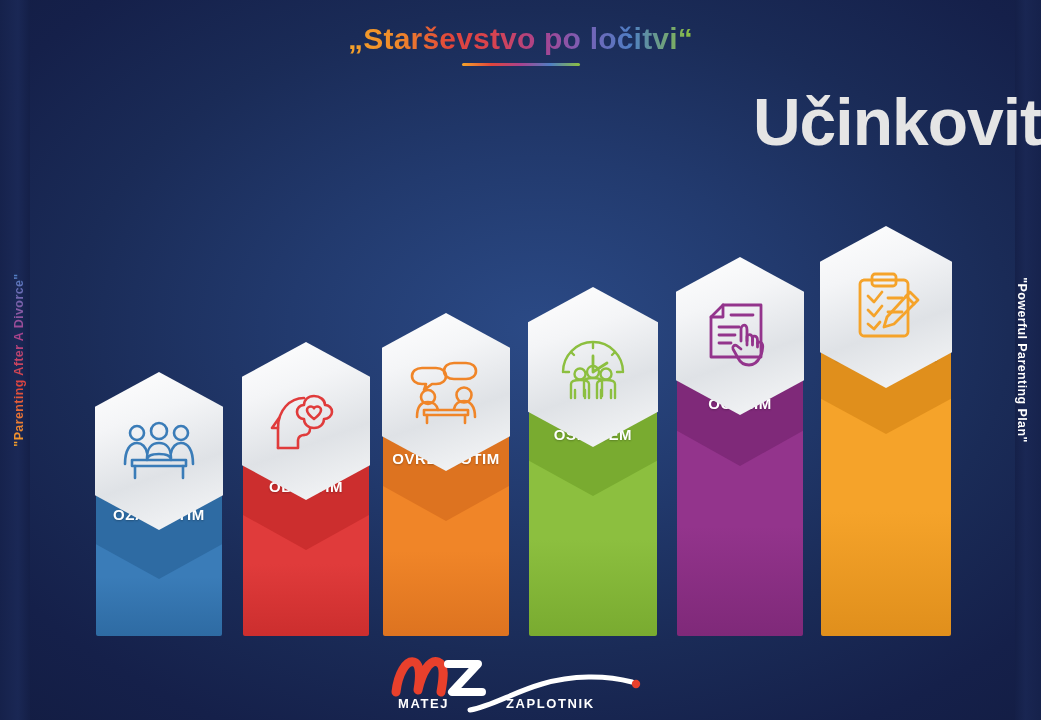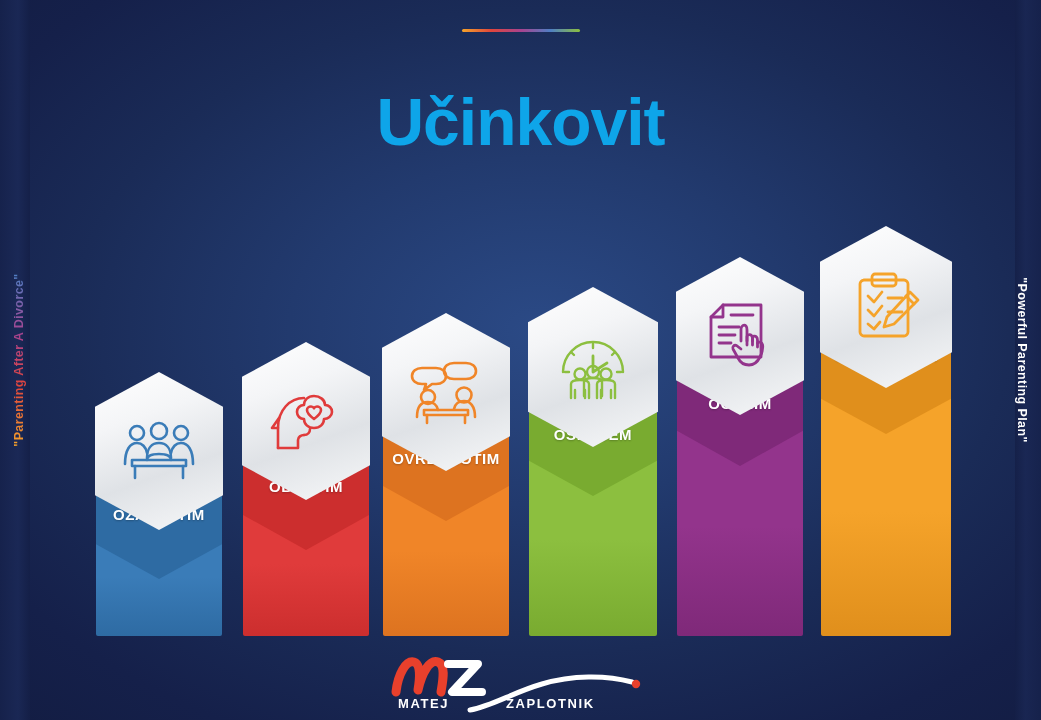--- a/index.html
+++ b/index.html
@@ -35,21 +35,21 @@
     -webkit-background-clip:text; background-clip:text;
     -webkit-text-fill-color:transparent; color:transparent;
     display:inline-block;
   }
   .kicker-rule {
     margin:7px auto 0; width:118px; height:3px; border-radius:2px;
     background:linear-gradient(90deg,#f5a32a,#e0453c,#a8438f,#4f7fc4,#8cbf3f);
   }
   .headline {
     position:absolute; top:88px; left:0; width:100%;
-    text-align:center; color:#0ea5e9;
+    text-align:right; color:#e5e5e5;
     font-size:66px; font-weight:bold; line-height:1.04;
     letter-spacing:-1px;
   }
   .headline .l1 { display:block; }
   .headline .l2 { display:block; }
 
   
   .side-label {
     position:absolute; font-size:12.5px; font-weight:bold; letter-spacing:.4px;
     white-space:nowrap;
@@ -101,20 +101,21 @@
   .logo { position:absolute; left:50%; transform:translateX(-50%); bottom:6px; width:270px; height:66px; }
 </style>
 </head>
 <body>
 
 <div class="bg"></div>
 <div class="bg-left-band"></div>
 <div class="bg-right-band"></div>
 
 <div class="kicker-wrap">
+  <div class="kicker">„Starševstvo po ločitvi“</div>
   <div class="kicker-rule"></div>
 </div>
 
 <div class="headline">
   <span class="l1">Učinkovit</span>
 </div>
 
 <div class="side-label side-left">"Parenting After A Divorce"</div>
 <div class="side-label side-right">"Powerful Parenting Plan"</div>
 

